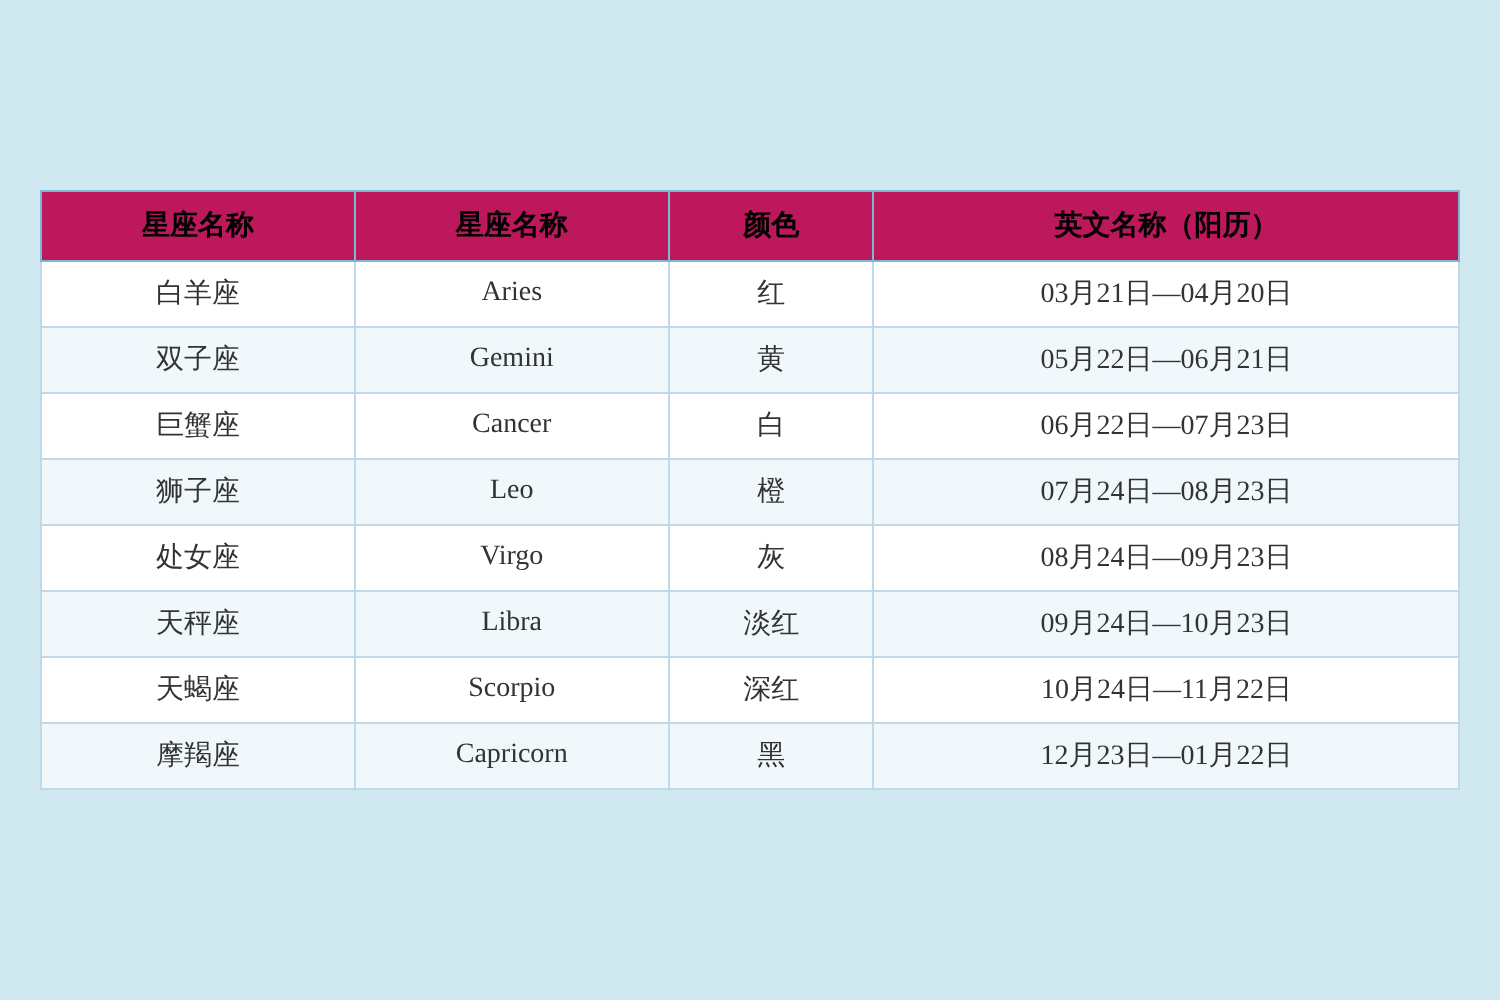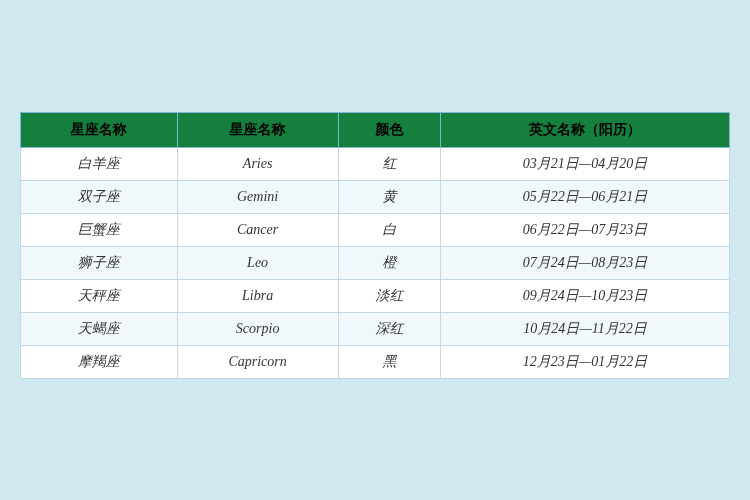--- a/index.html
+++ b/index.html
@@ -21,35 +21,34 @@
       background-color: #d0e8f0;
       padding: 10px 20px 20px 20px;
       width: 100%;
     }
     table {
       width: 100%;
       border-collapse: collapse;
       background-color: #ffffff;
     }
     th {
-      background-color: #15803d;
+      background-color: #be185d;
       color: #000;
       padding: 8px 12px;
       text-align: center;
       border: 1px solid #7ab8d4;
       font-weight: bold;
       font-size: 14px;
     }
     td {
       padding: 7px 12px;
       text-align: center;
       border: 1px solid #c0d8e8;
       color: #333;
       font-size: 14px;
-      font-style: italic;
     }
     tr:nth-child(even) td {
       background-color: #f0f8fc;
     }
     tr:nth-child(odd) td {
       background-color: #ffffff;
     }
   </style>
 </head>
 <body>
@@ -83,20 +82,26 @@
           <td>白</td>
           <td>06月22日—07月23日</td>
         </tr>
         <tr>
           <td>狮子座</td>
           <td>Leo</td>
           <td>橙</td>
           <td>07月24日—08月23日</td>
         </tr>
         <tr>
+          <td>处女座</td>
+          <td>Virgo</td>
+          <td>灰</td>
+          <td>08月24日—09月23日</td>
+        </tr>
+        <tr>
           <td>天秤座</td>
           <td>Libra</td>
           <td>淡红</td>
           <td>09月24日—10月23日</td>
         </tr>
         <tr>
           <td>天蝎座</td>
           <td>Scorpio</td>
           <td>深红</td>
           <td>10月24日—11月22日</td>

